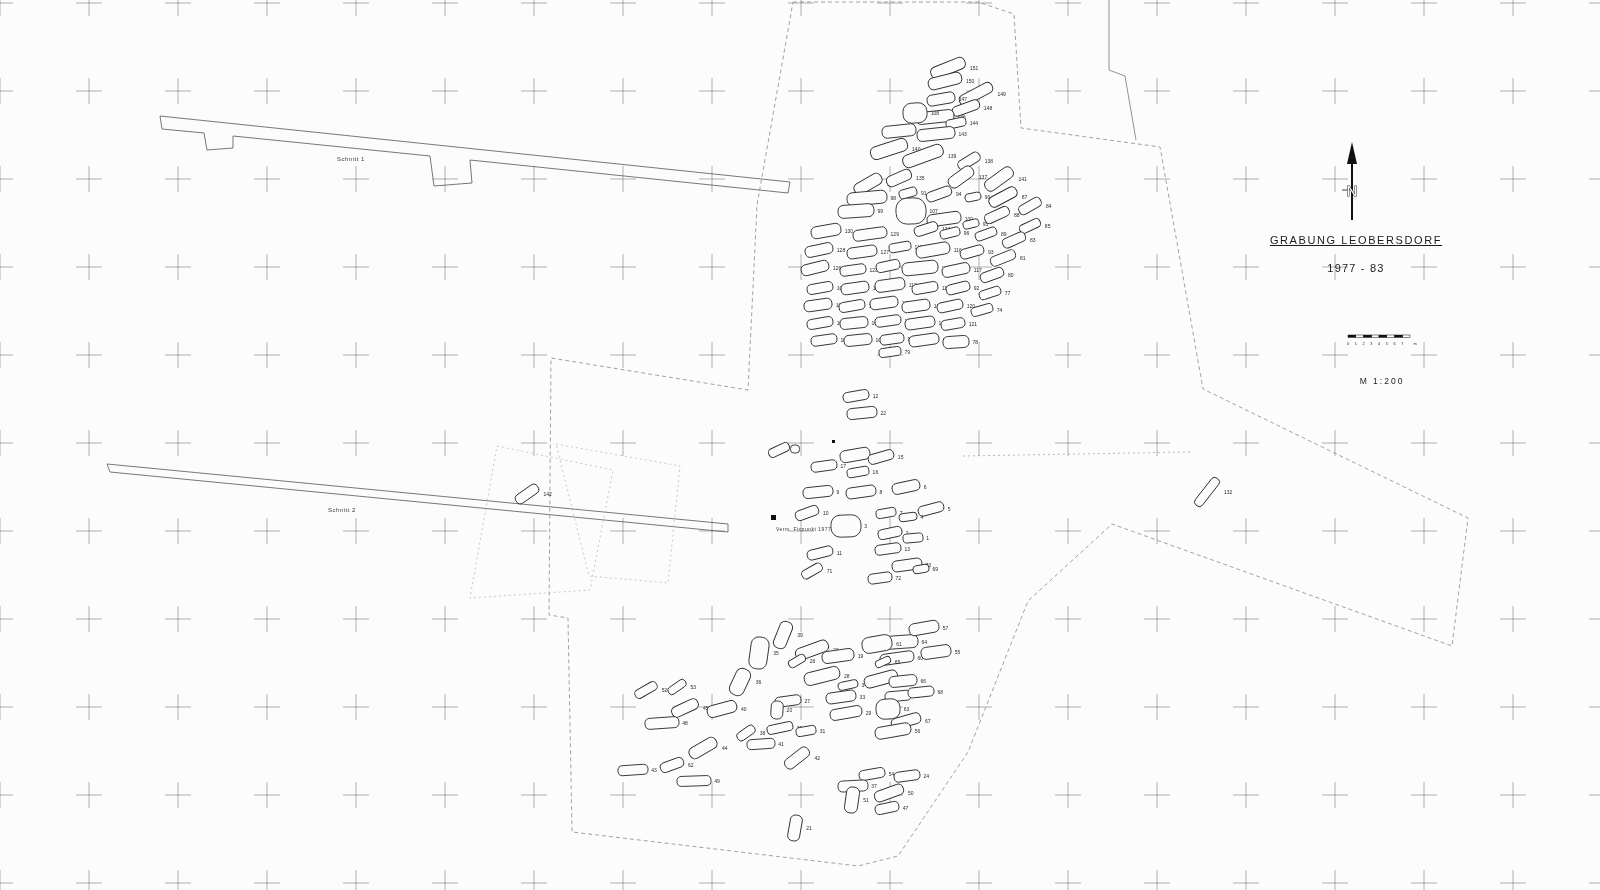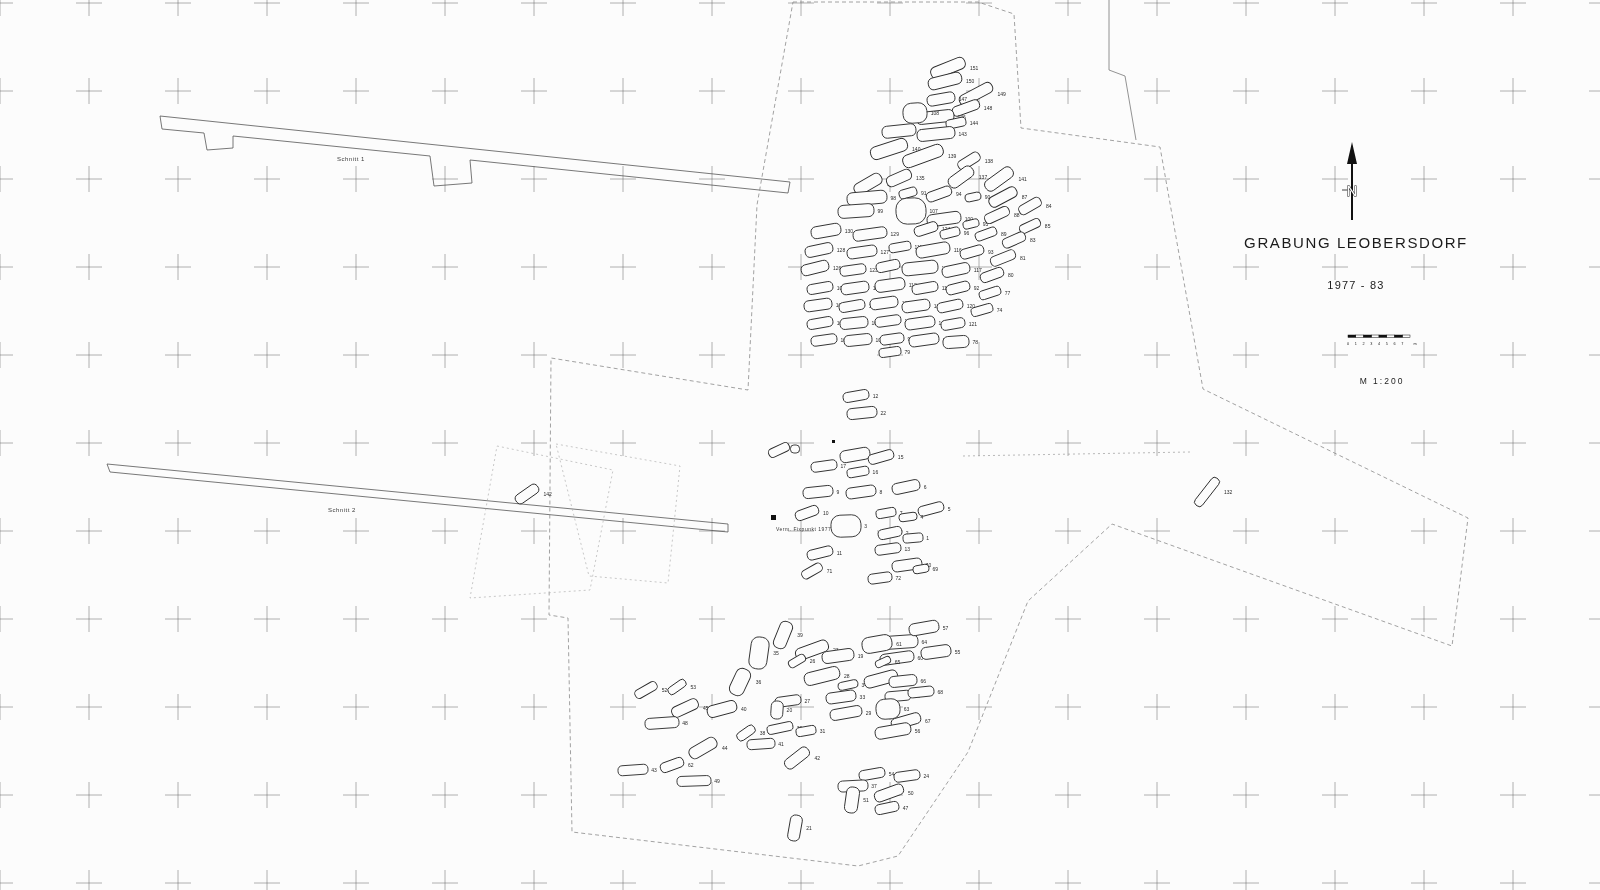--- a/index.html
+++ b/index.html
@@ -4,22 +4,22 @@
 <style>
   * { margin:0; padding:0; box-sizing:border-box; }
   html,body { background:#ffffff; }
   .canvas {
     position:relative; width:1600px; height:890px; overflow:hidden;
     background:#fcfcfc; font-family:"Liberation Sans", sans-serif;
   }
   #map-svg { position:absolute; left:0; top:0; }
   .overlay { position:absolute; color:#1c1c1c; }
   #title-block { left:1236px; top:234px; width:240px; text-align:center; }
-  .tb-title { font-size:15px; letter-spacing:1.6px; color:#1b1b1b; white-space:nowrap; }
-  .tb-years { margin-top:28px; font-size:11px; letter-spacing:1.2px; color:#1b1b1b; }
+  .tb-title { font-size:11px; letter-spacing:1.6px; color:#1b1b1b; white-space:nowrap;text-decoration:underline; }
+  .tb-years { margin-top:16px; font-size:11px; letter-spacing:1.2px; color:#1b1b1b; }
   #north-arrow { left:1330px; top:140px; width:44px; height:84px; }
   #scale-block { left:1338px; top:332px; width:88px; text-align:center; }
   #scale-label { margin-top:24px; font-size:8.5px; letter-spacing:2px; color:#222; }
   .n-letter { font-size:15px; font-family:"Liberation Sans",sans-serif;
               fill:#ffffff; stroke:#111; stroke-width:0.9px; paint-order:stroke; }
 </style>
 </head>
 <body>
 
 <div class="canvas">

